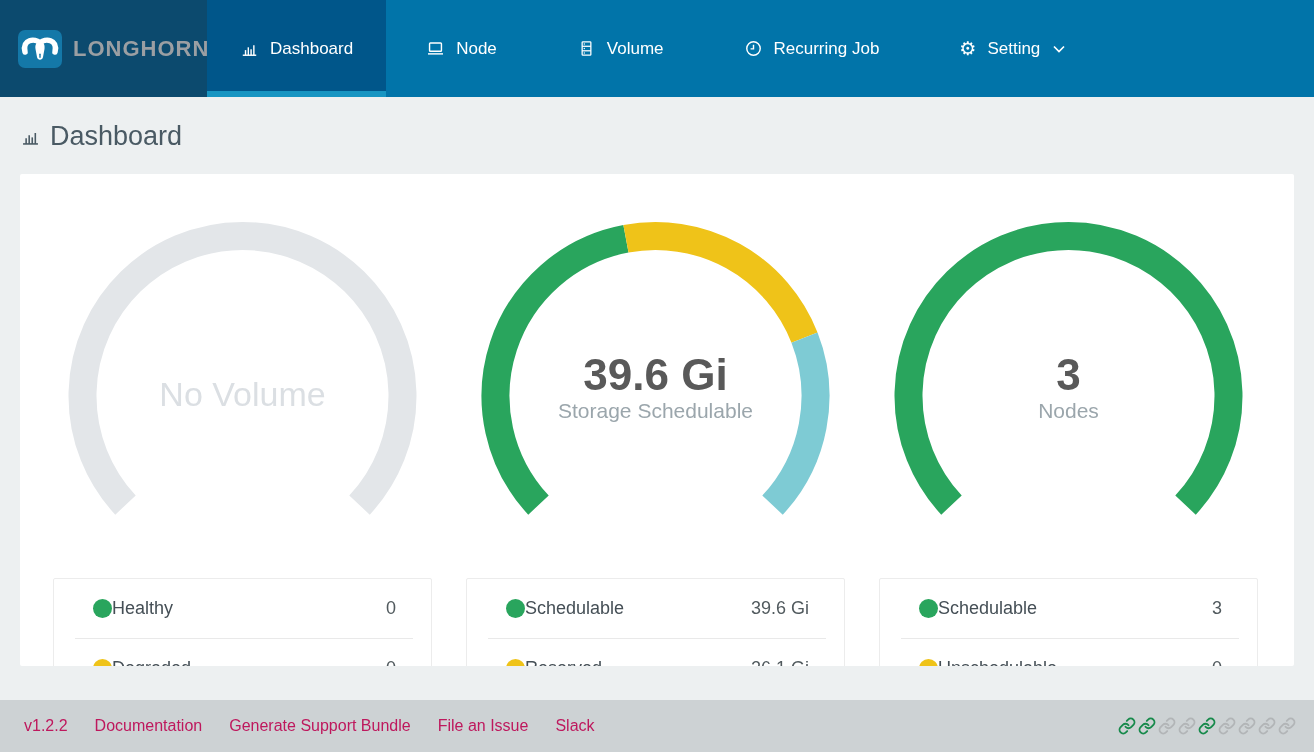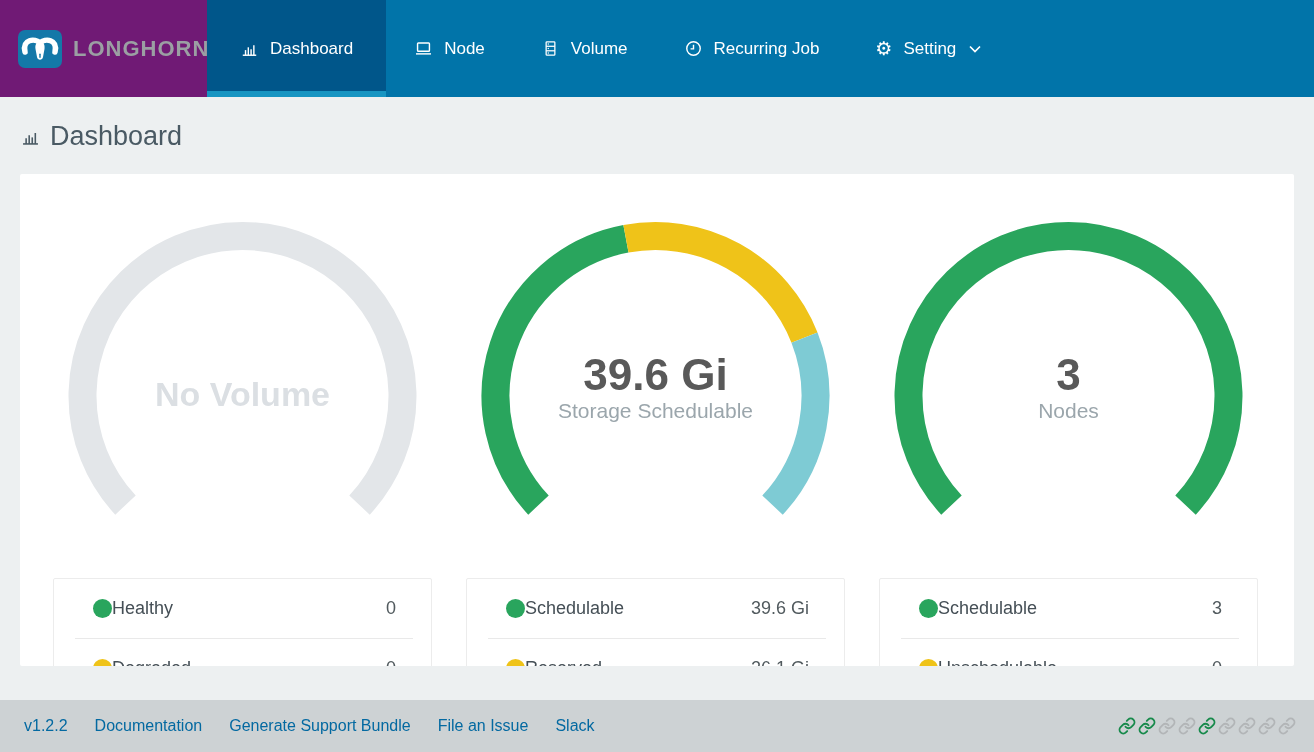--- a/index.html
+++ b/index.html
@@ -6,28 +6,28 @@
   html,body { width:1314px; height:752px; overflow:hidden; }
   body {
     font-family:"Liberation Sans", sans-serif;
     background:#edf0f1;
     display:flex; flex-direction:column;
   }
 
   
   .navbar { height:97px; background:#0174a9; display:flex; flex-shrink:0; }
   .logo-section {
-    width:207px; background:#701a75; display:flex; align-items:center;
+    width:207px; background:#0c4a6e; display:flex; align-items:center;
     padding-left:18px; gap:11px; cursor:pointer;
   }
   .logo-section svg { width:44px; height:38px; display:block; }
   .logo-text { font-size:22px; font-weight:bold; color:#9b9fa3; letter-spacing:1px; }
   .nav-items { display:flex; }
   .nav-item {
-    display:flex; align-items:center; gap:11px; padding:0 28px;
+    display:flex; align-items:center; gap:11px; padding:0 40px;
     color:#ffffff; font-size:17px; cursor:pointer; position:relative;
   }
   .nav-item.active { background:#00568a; padding:0 33px; }
   .nav-item.active::after {
     content:""; position:absolute; left:0; right:0; bottom:0; height:6px; background:#1795c2;
   }
   .icon { display:inline-flex; align-items:center; justify-content:center; }
   .nav-item .icon svg { width:19px; height:19px; display:block; }
   .nav-item .icon.gear-glyph { font-size:19px; line-height:1; }
   .nav-item .chev svg { width:12px; height:8px; display:block; margin-left:2px; }
@@ -43,37 +43,37 @@
   .dashboard-card {
     margin:22px 20px 0 20px; width:1274px; height:492px; background:#ffffff;
     border-radius:2px; overflow:hidden;
     display:flex; padding-left:33px; gap:34px;
   }
   .gauge-col { width:379px; position:relative; flex-shrink:0; }
   .gauge-col svg.gauge { display:block; width:379px; height:404px; }
   .gauge-center { position:absolute; left:0; width:379px; text-align:center; pointer-events:none; }
   .gauge-value { top:176px; font-size:44px; font-weight:bold; color:#595959; line-height:50px; }
   .gauge-sublabel { top:225px; font-size:21px; color:#9ba6ac; line-height:24px; }
-  .gauge-empty { top:203px; font-size:34px; font-weight:bold; color:#dbdfe3; line-height:34px; }
+  .gauge-empty { top:203px; font-size:34px; font-weight:normal; color:#dbdfe3; line-height:34px; }
 
   .legend-card { border:1px solid #ececec; background:#fff; border-radius:2px; }
   .legend-row {
     display:flex; align-items:center; height:59px; margin:0 18px 0 21px; padding:0 17px 0 18px;
   }
   .legend-row + .legend-row { border-top:1px solid #e9e9e9; }
   .legend-dot { width:19px; height:19px; border-radius:50%; flex-shrink:0; }
   .legend-label { font-size:18px; color:#454f56; }
   .legend-value { margin-left:auto; font-size:18px; color:#515a5e; }
 
   
   .footer {
     height:52px; background:#cdd2d4; flex-shrink:0;
     display:flex; align-items:center; padding:0 18px 0 24px; gap:27px;
   }
-  .footer-link { font-size:16px; color:#0369a1; text-decoration:none; cursor:pointer; }
+  .footer-link { font-size:16px; color:#be185d; text-decoration:none; cursor:pointer; }
   .footer-icons { margin-left:auto; display:flex; gap:2px; }
   .footer-icons .icon svg { width:18px; height:18px; display:block; }
 </style>
 </head>
 <body>
 
 <header class="navbar">
   <div class="logo-section">
     <span class="icon">
       <svg viewBox="0 0 44 38">

